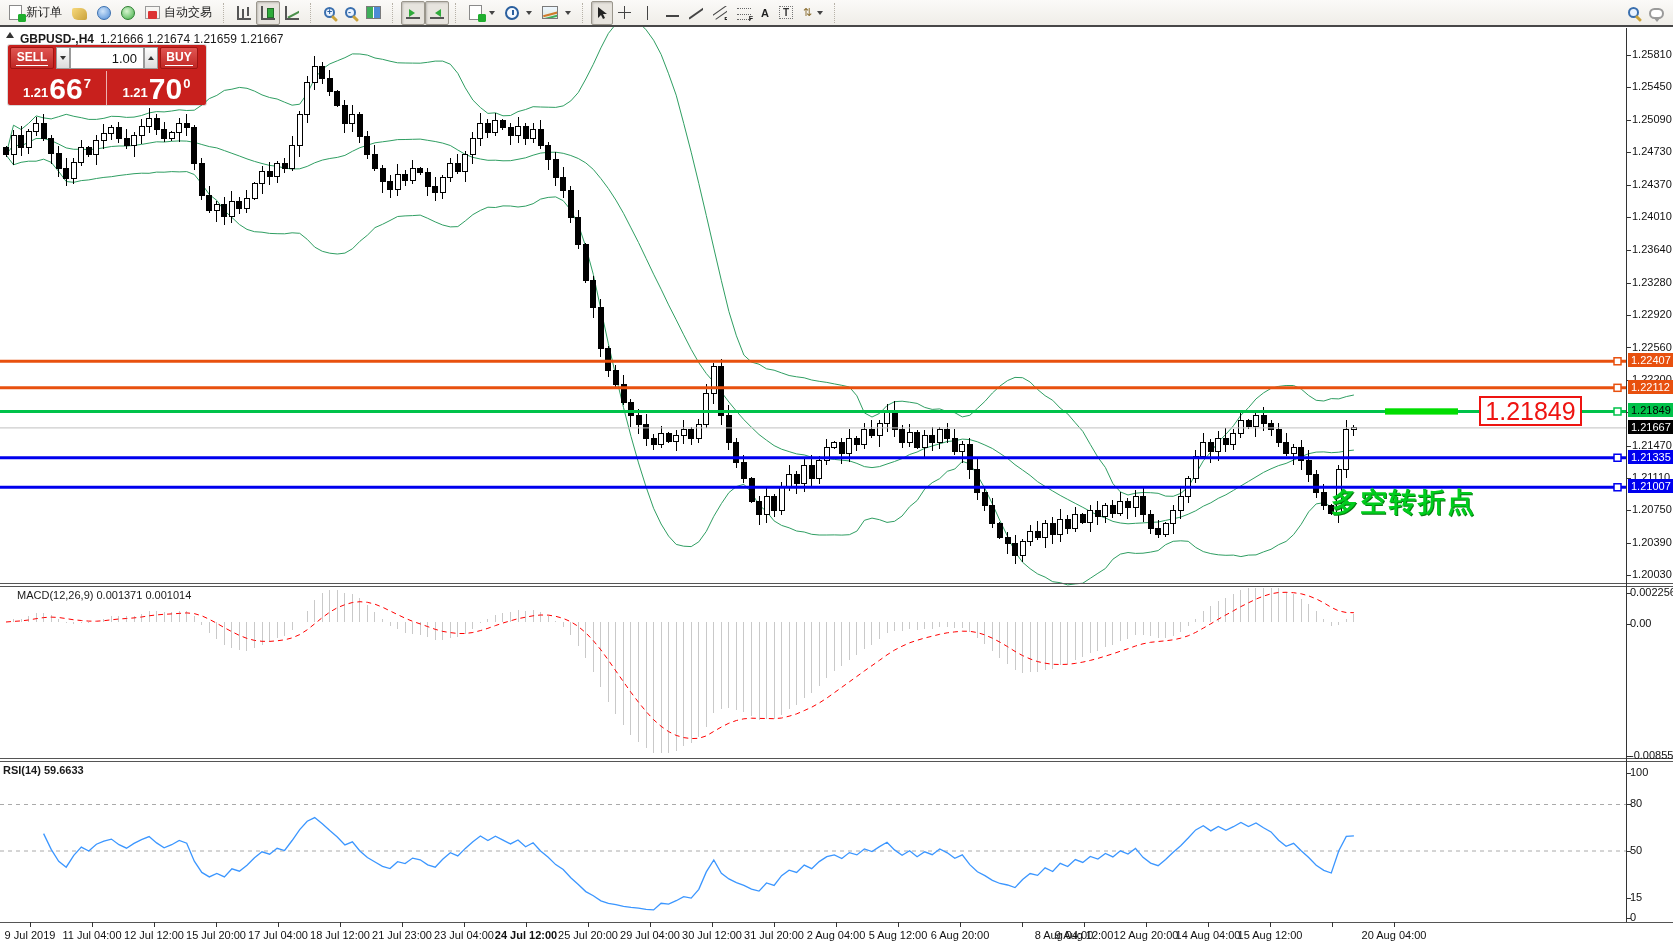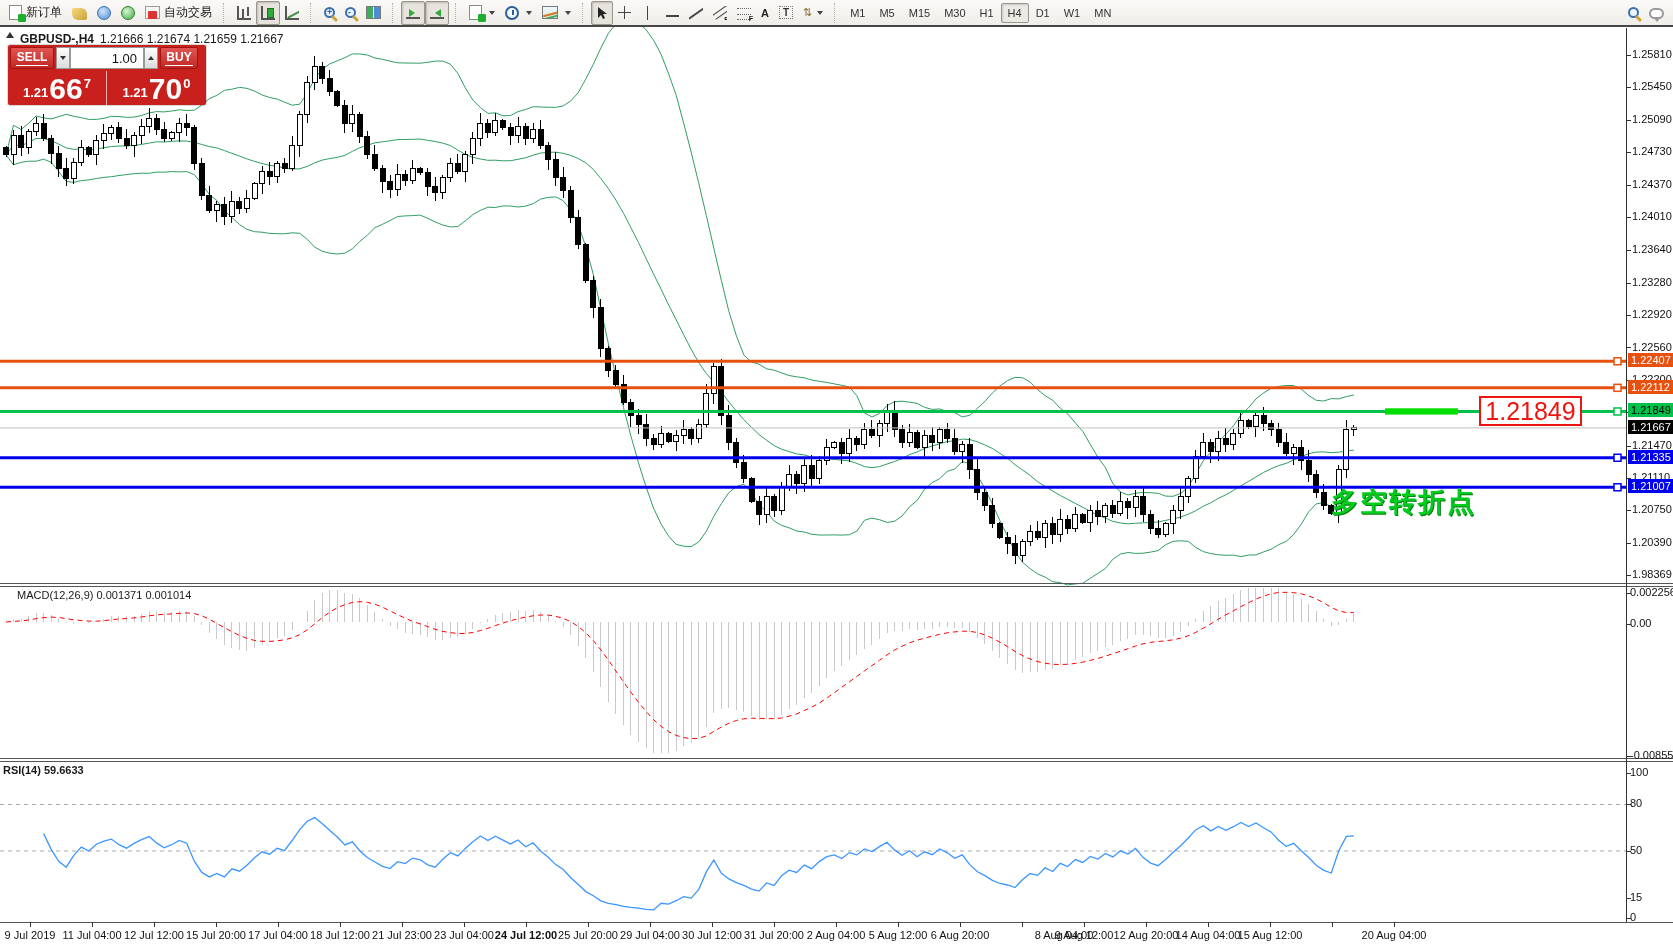--- a/index.html
+++ b/index.html
@@ -216,31 +216,20 @@
         </div>
       <div class="tb-btn">
           <span class="ic-label">T</span>
         </div>
       <div class="tb-btn">
           <span class="ic-arrows">⇅</span>
           <span class="dd"></span>
         </div>
     </div>
     <div class="sep"></div>
-    <div class="tb-group" id="tf-group">
-        <div class="tf-btn">M1</div>
-        <div class="tf-btn">M5</div>
-        <div class="tf-btn">M15</div>
-        <div class="tf-btn">M30</div>
-        <div class="tf-btn">H1</div>
-        <div class="tf-btn active">H4</div>
-        <div class="tf-btn">D1</div>
-        <div class="tf-btn">W1</div>
-        <div class="tf-btn">MN</div>
-      </div>
     <div class="spacer"></div>
     <div class="tb-btn">
         <span class="ic ic-mag"></span>
       </div>
     <div class="tb-btn">
         <span class="ic ic-chat"></span>
       </div>
   </div>
 
   <svg id="chart-svg" width="1673" height="950">
@@ -925,21 +914,21 @@
       <div class="tick-label" style="top: 243.3px;">1.23640</div>
       <div class="tick-label" style="top: 275.7px;">1.23280</div>
       <div class="tick-label" style="top: 308.1px;">1.22920</div>
       <div class="tick-label" style="top: 340.5px;">1.22560</div>
       <div class="tick-label" style="top: 372.9px;">1.22200</div>
       <div class="tick-label" style="top: 405.3px;">1.21840</div>
       <div class="tick-label" style="top: 438.6px;">1.21470</div>
       <div class="tick-label" style="top: 471px;">1.21110</div>
       <div class="tick-label" style="top: 503.4px;">1.20750</div>
       <div class="tick-label" style="top: 535.8px;">1.20390</div>
-      <div class="tick-label" style="top: 568.2px;">1.98369</div>
+      <div class="tick-label" style="top: 568.2px;">1.20030</div>
       <div class="ind-tick" style="top: 586px; position: absolute;">0.002256</div>
       <div class="ind-tick" style="top: 617px; position: absolute;">0.00</div>
       <div class="ind-tick" style="top: 749px; position: absolute;">-0.008553</div>
       <div class="ind-tick" style="top: 766px; position: absolute;">100</div>
       <div class="ind-tick" style="top: 797px; position: absolute;">80</div>
       <div class="ind-tick" style="top: 844px; position: absolute;">50</div>
       <div class="ind-tick" style="top: 891px; position: absolute;">15</div>
       <div class="ind-tick" style="top: 911px; position: absolute;">0</div>
       <div class="badge" style="top: 353.27px; background: rgb(232, 80, 14); color: rgb(255, 255, 255);">1.22407</div>
       <div class="badge" style="top: 379.82px; background: rgb(232, 80, 14); color: rgb(255, 255, 255);">1.22112</div>

